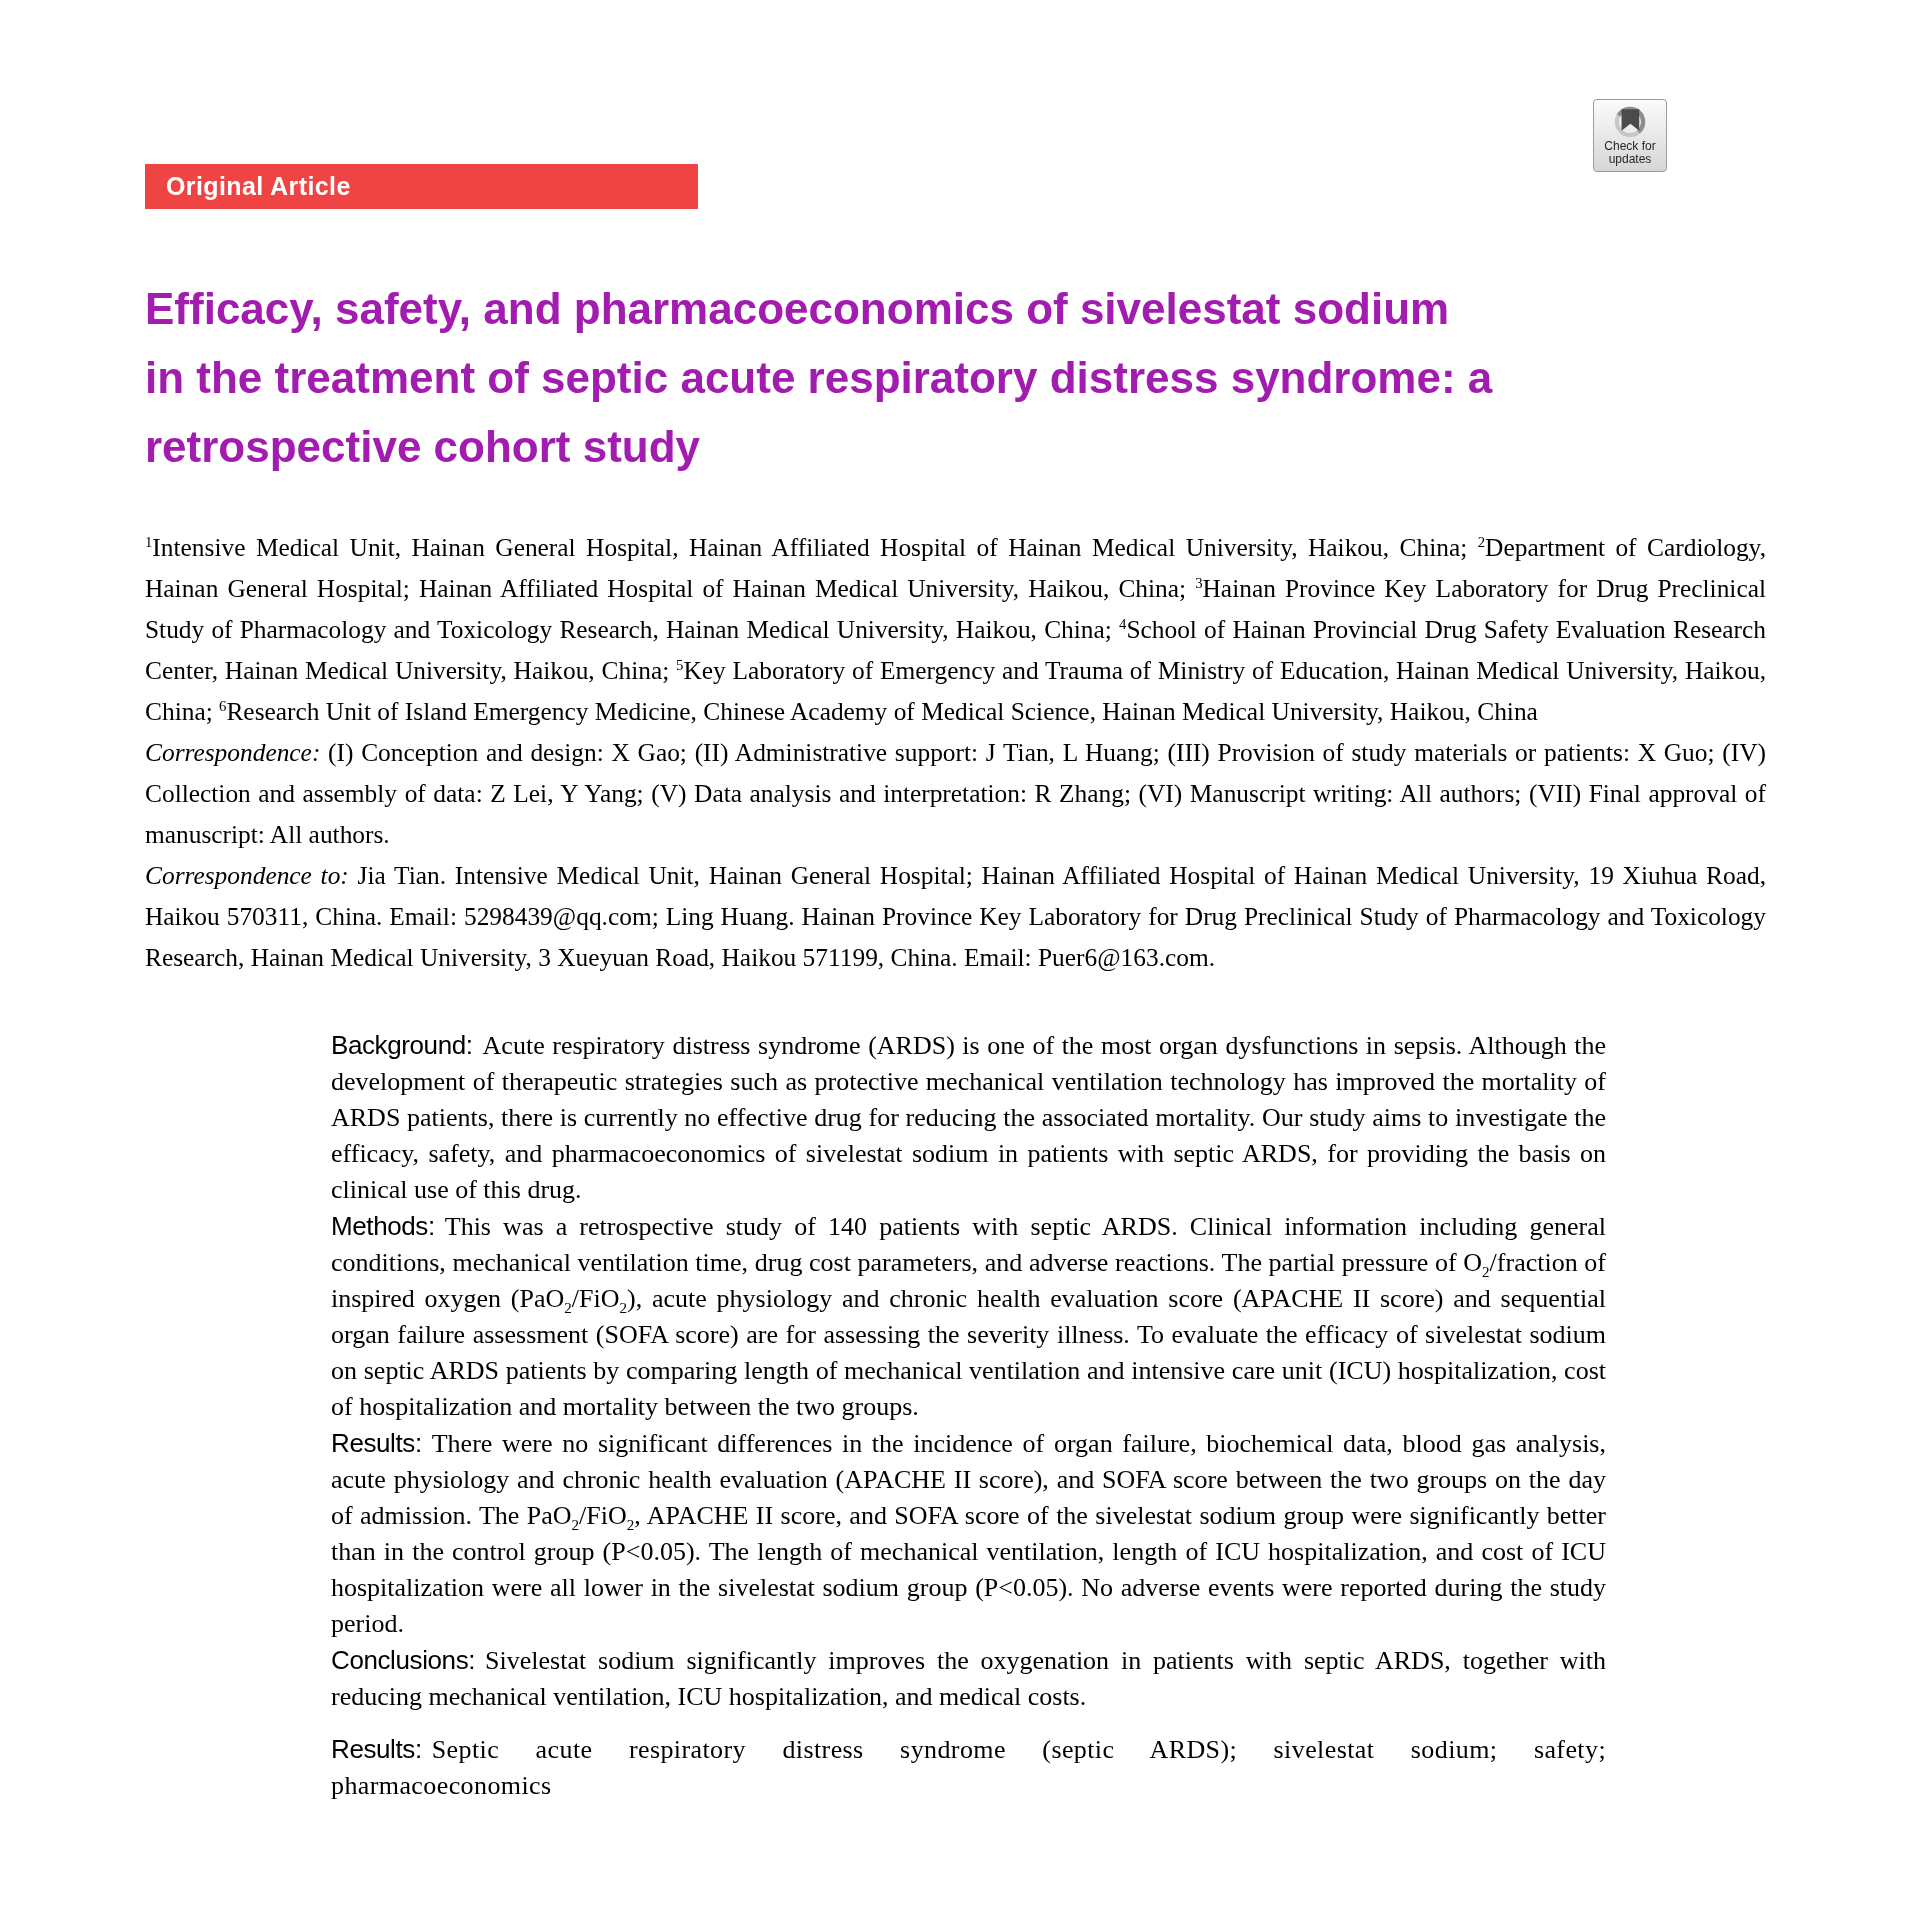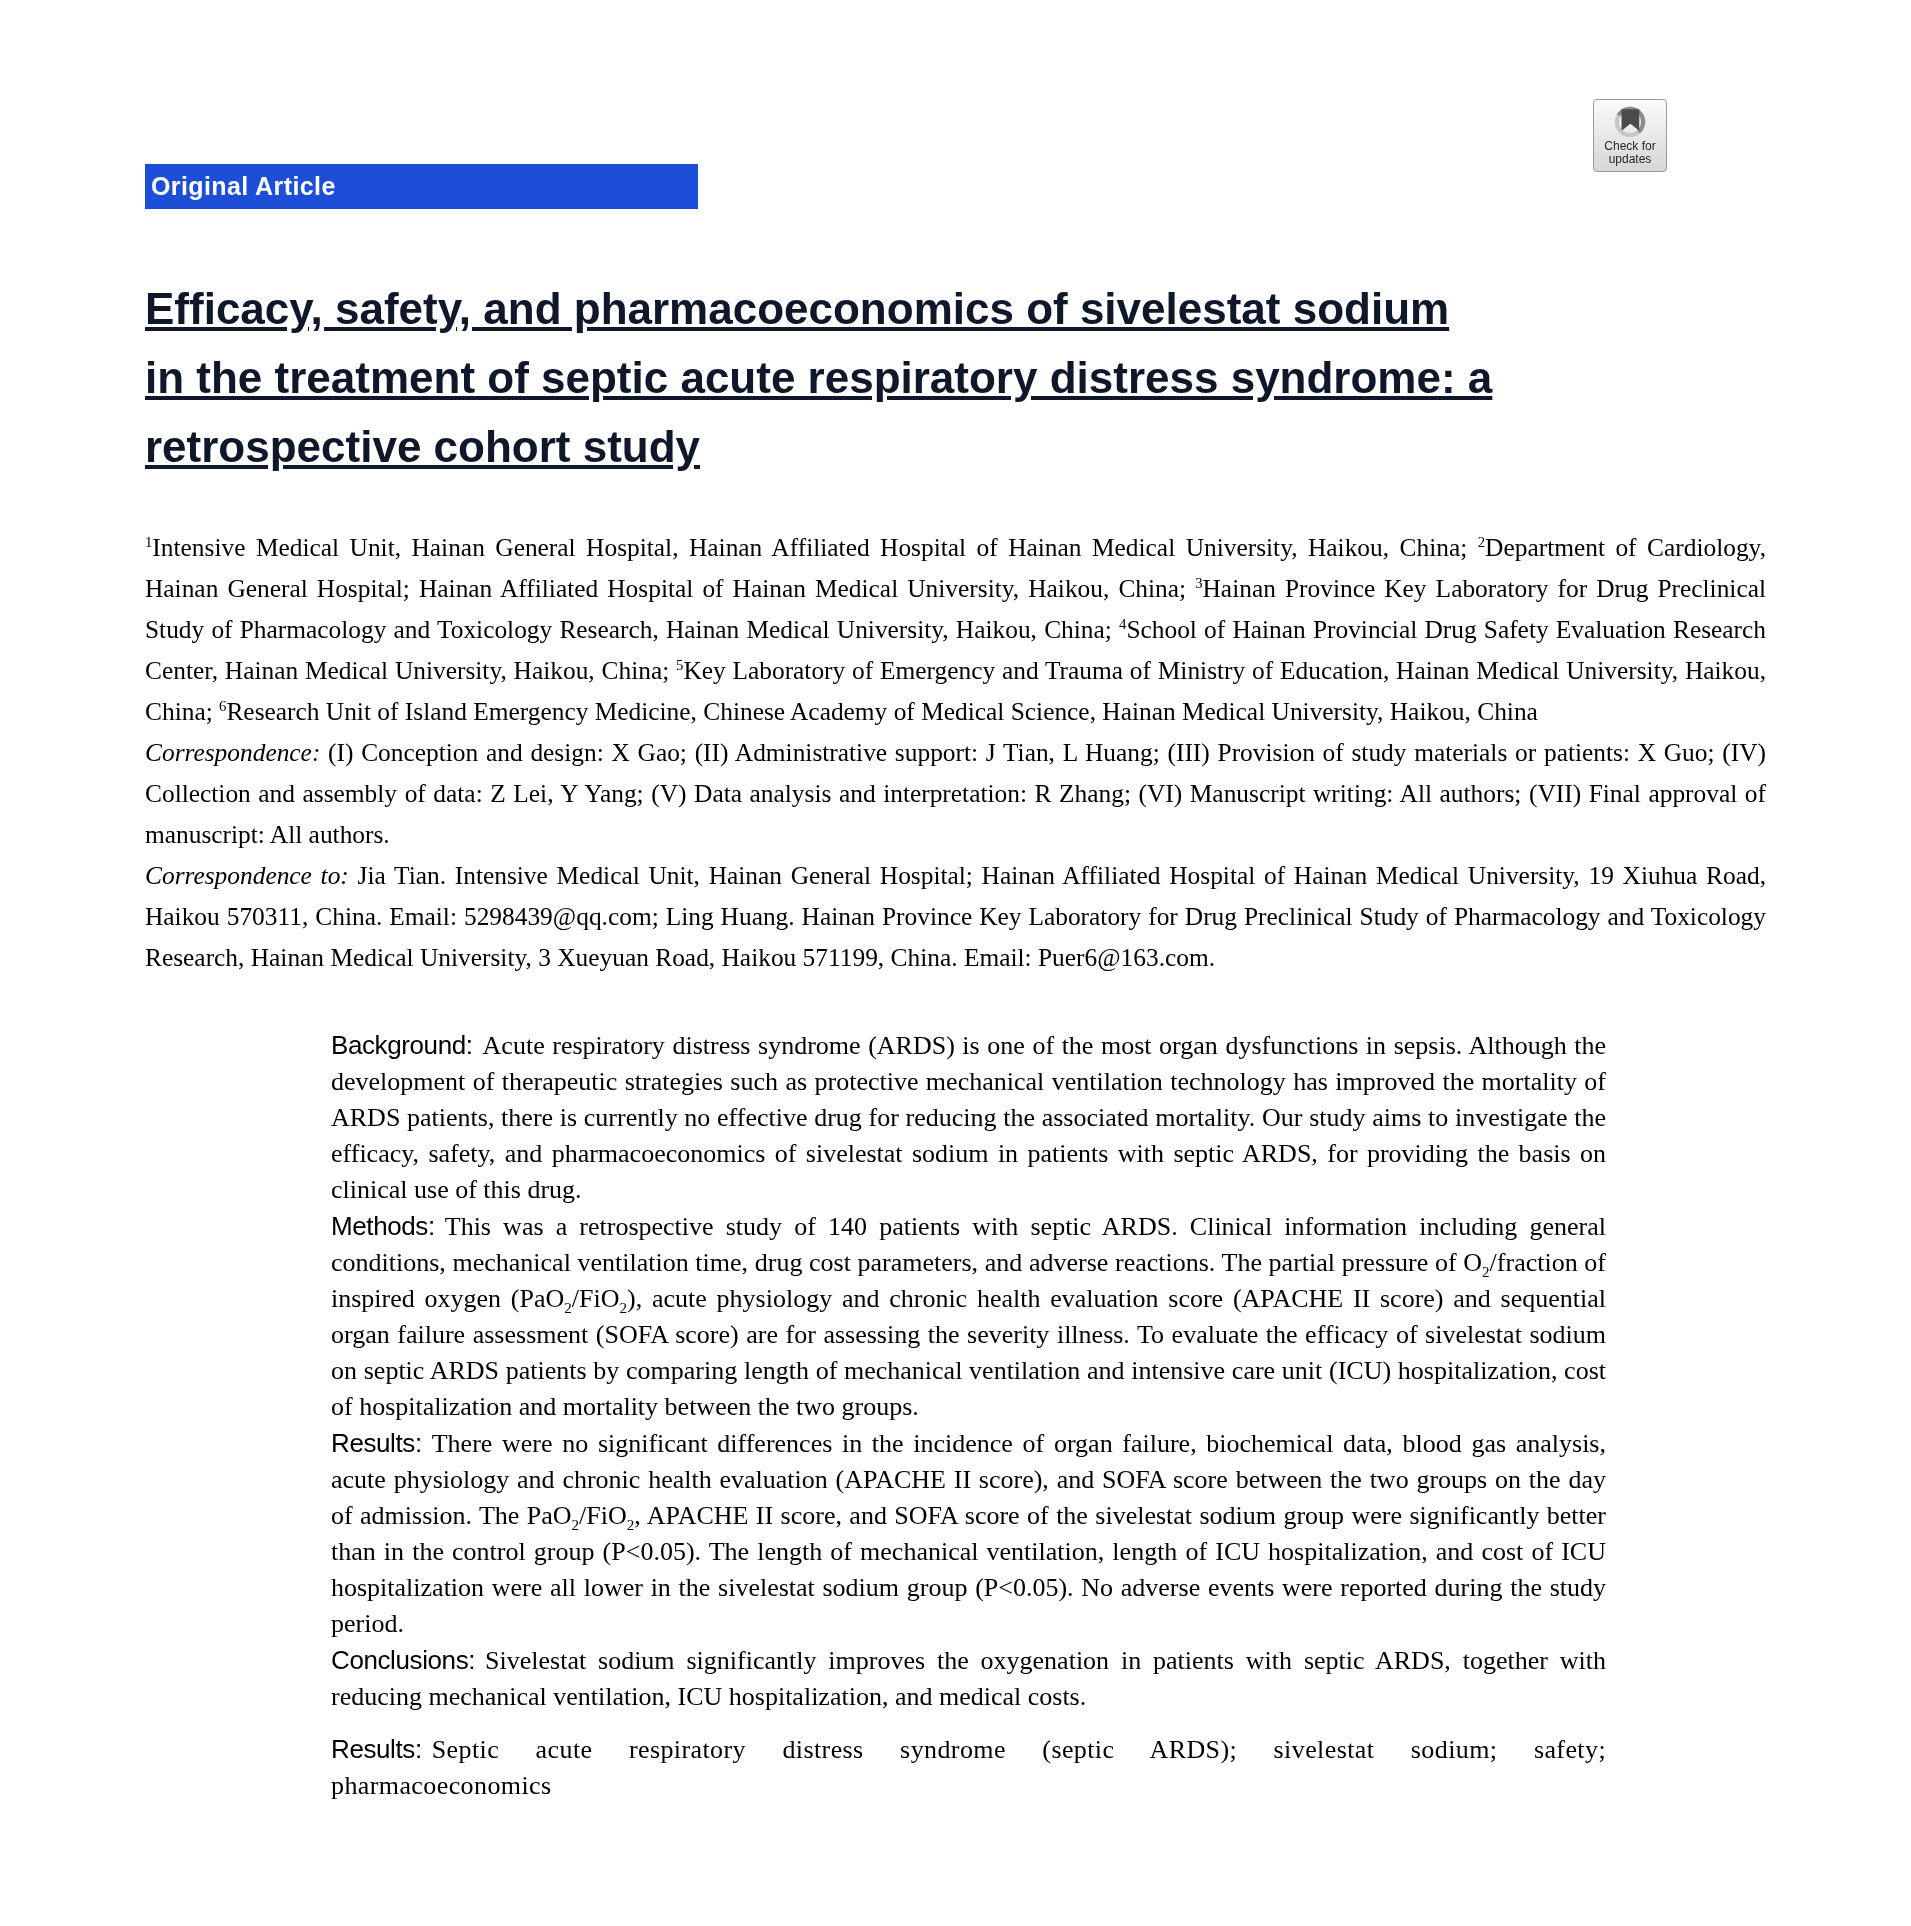--- a/index.html
+++ b/index.html
@@ -2,28 +2,28 @@
 <html style="font-size:6.2px"><head>
 <meta charset="utf-8">
 <style>
   *{margin:0;padding:0;box-sizing:border-box;}
   html,body{background:#ffffff;}
   .page{position:relative;width:1911px;height:2503px;background:#ffffff;color:#000;
         font-family:"Liberation Serif","DejaVu Serif",serif;overflow:hidden;}
   .content{padding:0 145px;}
 
   
-  .oa-badge{margin-top:164px;width:553px;height:45px;background:#1d4ed8;
-            display:flex;align-items:center;padding-left:6px;}
+  .oa-badge{margin-top:164px;width:553px;height:45px;background:#ef4444;
+            display:flex;align-items:center;padding-left:21px;}
   .oa-badge .oa-label{font-family:"Liberation Sans","DejaVu Sans",sans-serif;
             font-weight:bold;font-size:25px;color:#ffffff;letter-spacing:0.4px;}
 
   
   .title{margin-top:65px;font-family:"Liberation Sans","DejaVu Sans",sans-serif;
-         font-weight:bold;font-size:44px;line-height:69px;color:#0f172a;text-decoration:underline;}
+         font-weight:bold;font-size:44px;line-height:69px;color:#a21caf;}
   .tline{display:block;}
 
   
   .authors{margin-top:60px;font-size:31px;font-weight:bold;line-height:40px;}
   .authors sup{font-size:58%;line-height:0;vertical-align:super;}
 
   
   .meta{margin-top:46px;font-size:25.4px;line-height:41px;text-align:justify;}
   .meta p{margin:0;}
   .meta sup{font-size:58%;line-height:0;vertical-align:super;}

